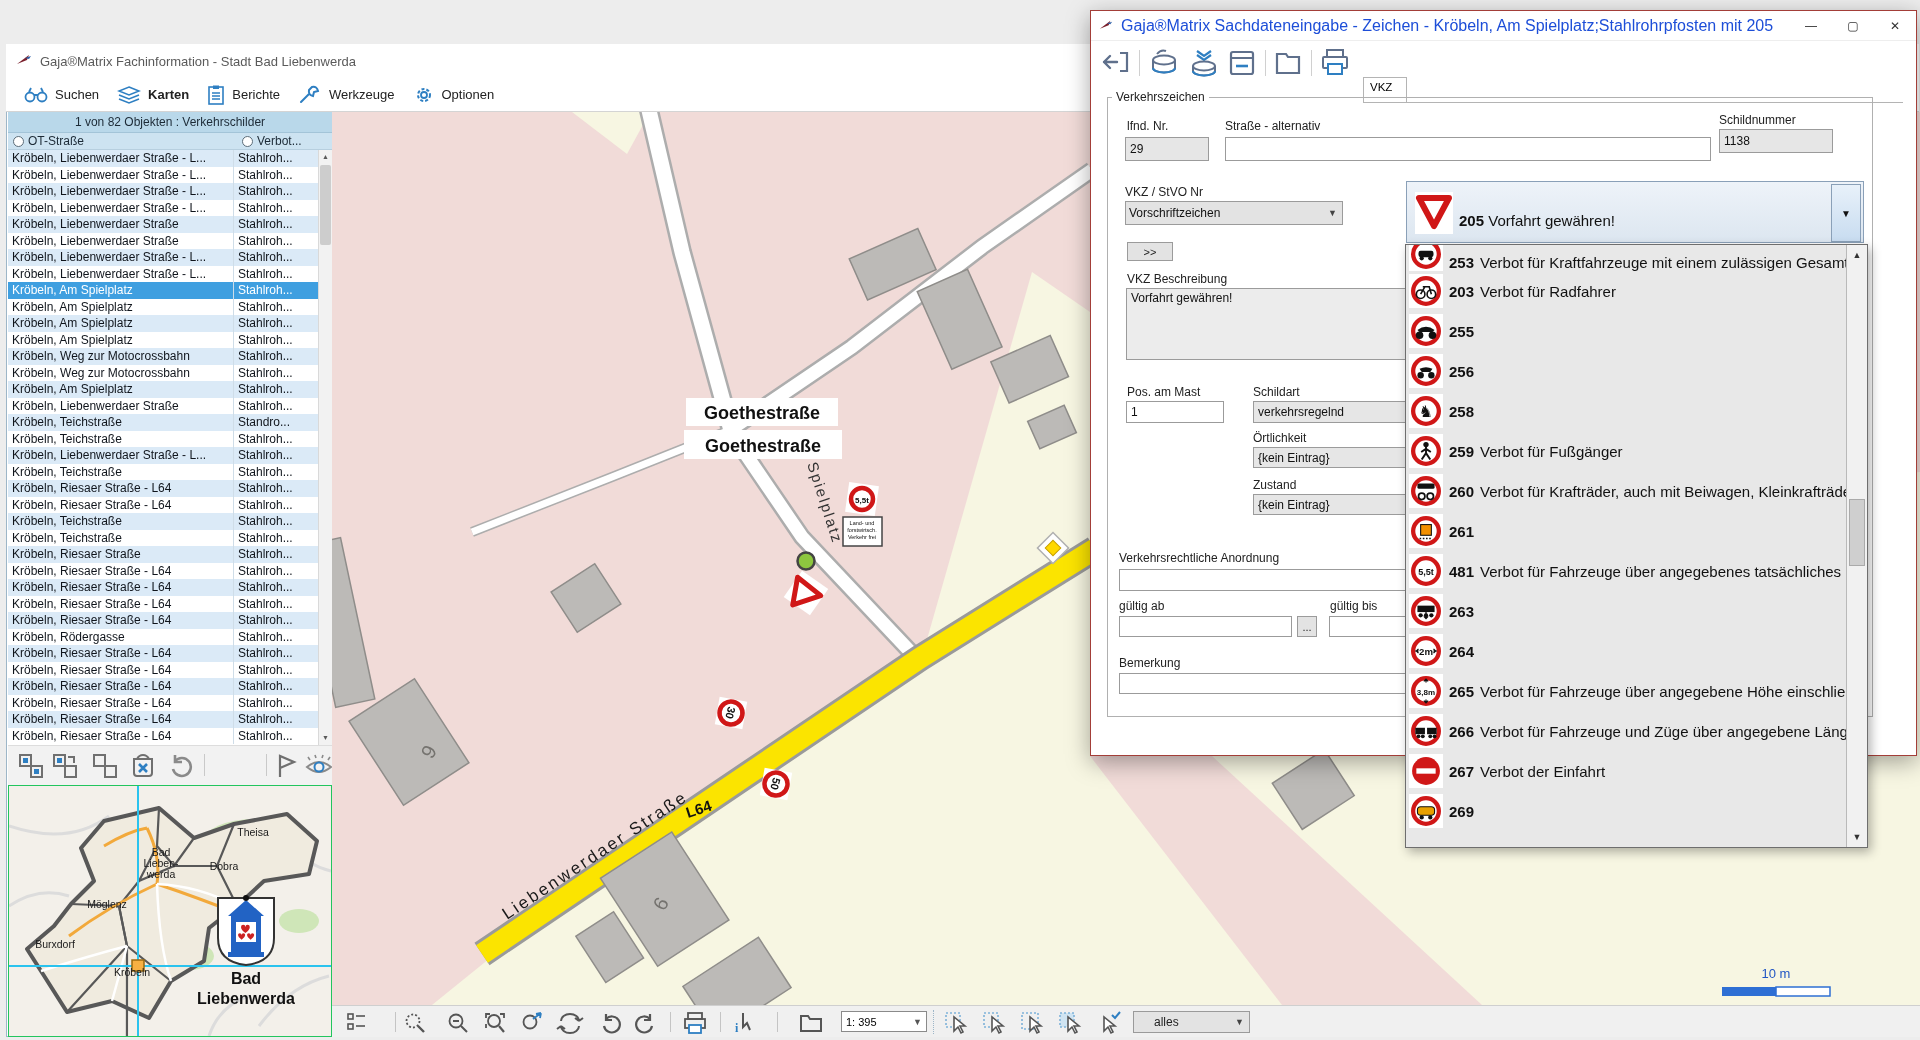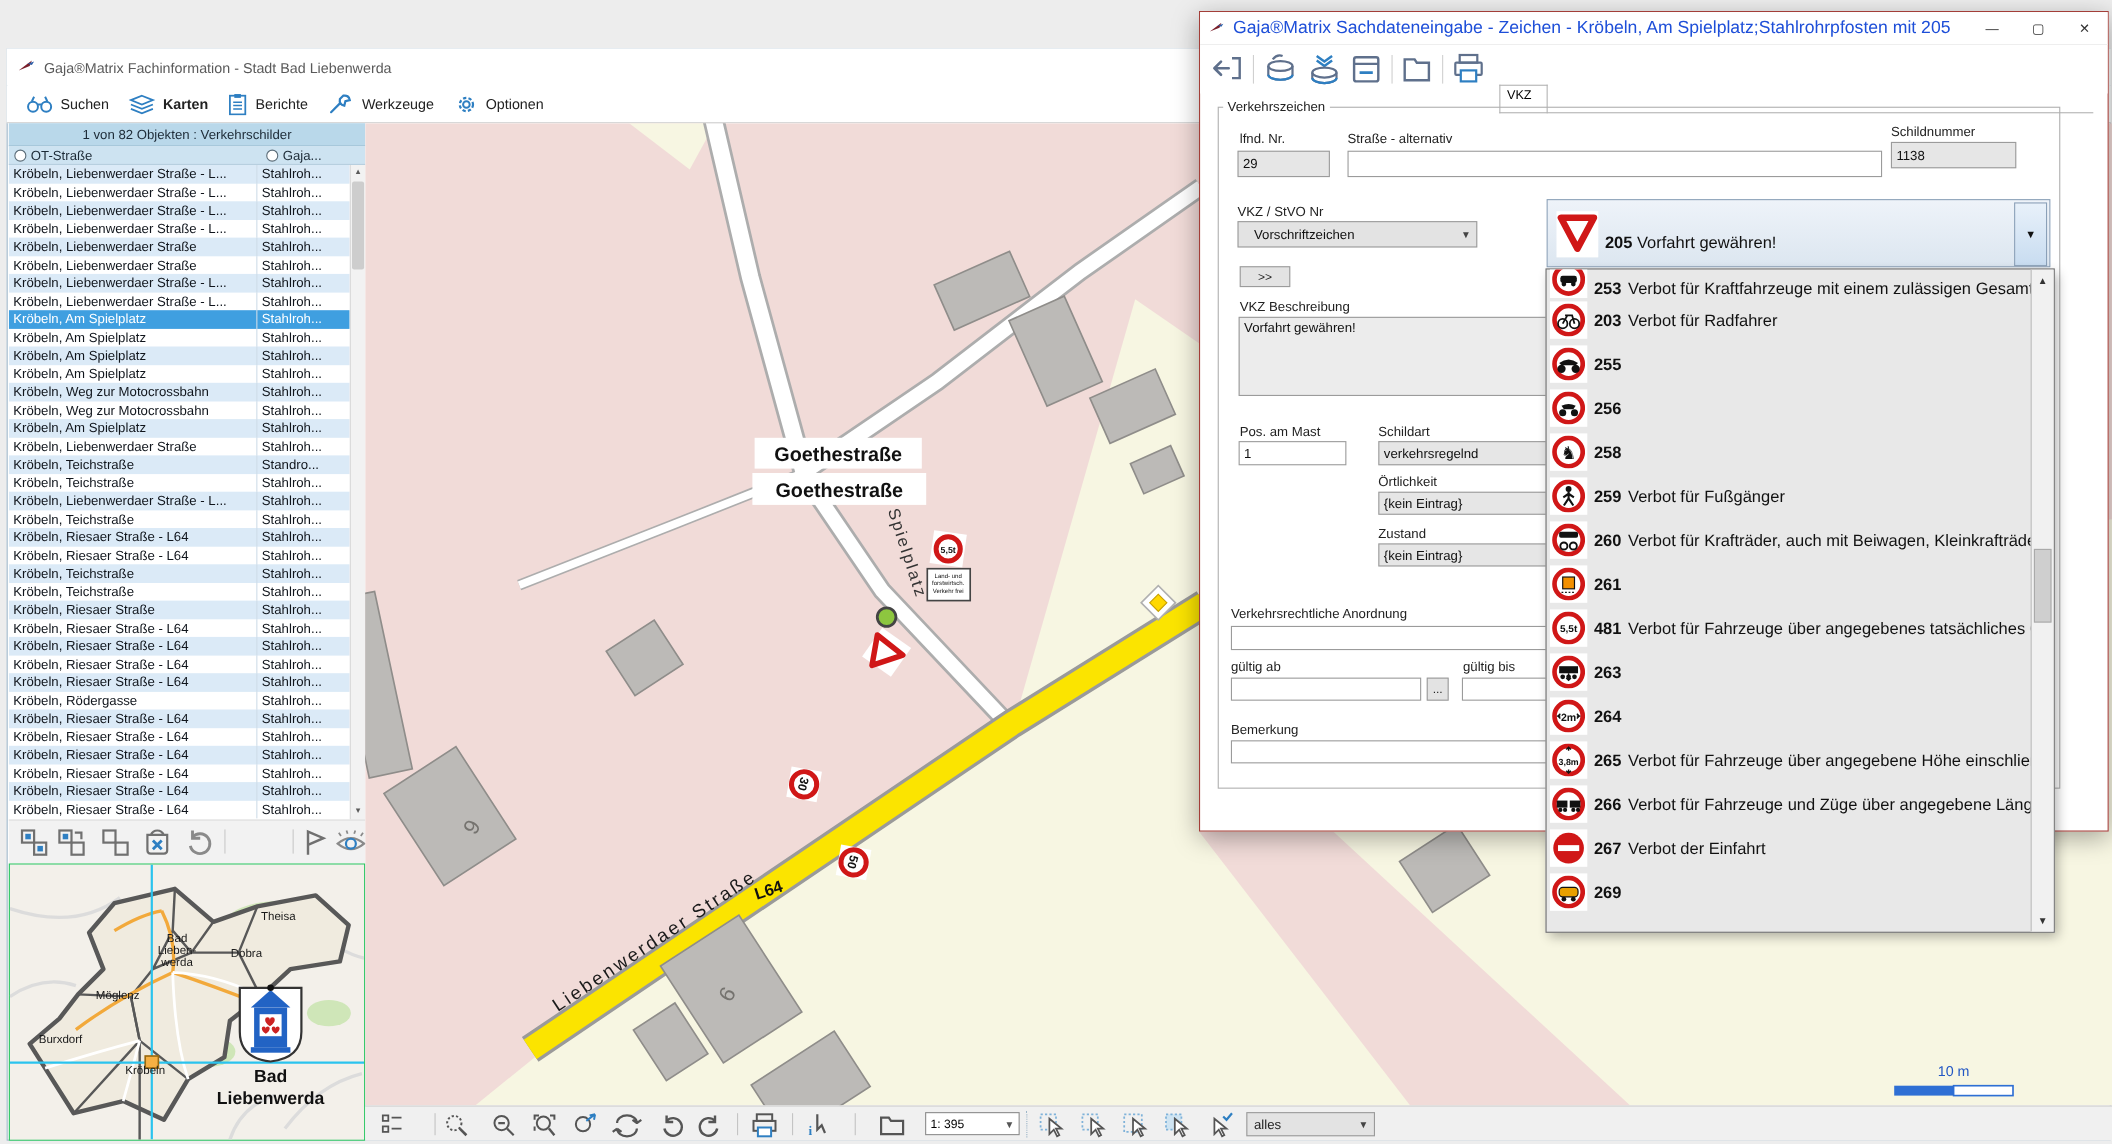--- a/index.html
+++ b/index.html
@@ -31,40 +31,40 @@
   
   .overview{position:absolute;left:8px;top:785px;width:324px;height:252px;border:1px solid #22c55e;box-sizing:border-box;background:#f3f0ea;}
   
   .map-svg{position:absolute;left:332px;top:112px;}
   .map-toolbar{position:absolute;left:332px;top:1005px;width:1588px;height:32px;background:#f0f0f0;border-top:1px solid #cfcfcf;box-sizing:border-box;}
   .mtool{position:absolute;top:5px;}
   .msep{position:absolute;top:6px;width:1px;height:20px;background:#c4c4c4;}
   .mdotsep{position:absolute;top:4px;width:1px;height:24px;border-left:1px dotted #9db6c8;}
   .scale-combo{position:absolute;top:5px;width:86px;height:21px;background:#fff;border:1px solid #8a8a8a;font-size:11px;display:flex;align-items:center;box-sizing:border-box;padding-left:4px;}
   .scale-combo .chev{margin-left:auto;margin-right:4px;color:#555;font-size:9px;}
-  .filter-select{position:absolute;top:5px;width:117px;height:22px;background:#e3e3e3;border:1px solid #9a9a9a;font-size:12px;color:#222;display:flex;align-items:center;box-sizing:border-box;padding-left:6px;}
+  .filter-select{position:absolute;top:5px;width:117px;height:22px;background:#e3e3e3;border:1px solid #9a9a9a;font-size:12px;color:#222;display:flex;align-items:center;box-sizing:border-box;padding-left:20px;}
   .filter-select .chev{margin-left:auto;margin-right:5px;color:#444;font-size:9px;}
   
   .dialog{position:absolute;left:1090px;top:10px;width:827px;height:746px;background:#fff;border:1px solid #a33e38;box-shadow:0 6px 22px rgba(0,0,0,.35);box-sizing:border-box;}
   .dlg-titlebar{position:absolute;left:0;top:0;width:100%;height:30px;background:#fff;display:flex;align-items:center;border-bottom:1px solid #eee;box-sizing:border-box;}
   .dlg-title{font-size:16px;color:#1d4ed8;margin-left:8px;white-space:nowrap;overflow:hidden;}
   .dlg-winbtns{margin-left:auto;display:flex;height:100%;}
   .dlg-winbtn{width:42px;height:100%;display:flex;align-items:center;justify-content:center;font-size:12px;color:#333;}
   .dlg-toolbar{position:absolute;left:0;top:30px;width:100%;height:44px;background:#fff;box-sizing:border-box;}
   .dtool{position:absolute;top:7px;}
   .dsep{position:absolute;top:9px;width:1px;height:26px;background:#d0d0d0;}
   .vkz-tab{position:absolute;left:272px;top:36px;width:44px;height:26px;border:1px solid #b4b4b4;border-bottom:none;background:#fff;font-size:11.5px;display:flex;align-items:flex-start;justify-content:flex-start;padding:3px 0 0 6px;box-sizing:border-box;}
   .tabline{position:absolute;left:272px;top:61px;width:540px;height:1px;background:#b4b4b4;}
   .groupbox{position:absolute;left:16px;top:86px;width:766px;height:620px;border:1px solid #b0b0b0;box-sizing:border-box;}
   .grouplabel{position:absolute;left:21px;top:79px;background:#fff;padding:0 4px;font-size:12px;color:#222;}
   .flabel{position:absolute;font-size:12px;color:#222;white-space:nowrap;}
   .ffield{position:absolute;font-size:12px;color:#111;border:1px solid #9b9b9b;box-sizing:border-box;display:flex;align-items:center;padding-left:4px;background:#fff;}
   .ffield.ro{background:#e6e6e6;}
   .ftext{position:absolute;font-size:12px;color:#111;border:1px solid #9b9b9b;box-sizing:border-box;background:#ececec;padding:2px 4px;}
-  .fselect{position:absolute;font-size:12px;color:#111;border:1px solid #9b9b9b;box-sizing:border-box;display:flex;align-items:center;padding-left:14px;background:#e3e3e3;}
+  .fselect{position:absolute;font-size:12px;color:#111;border:1px solid #9b9b9b;box-sizing:border-box;display:flex;align-items:center;padding-left:3px;background:#e3e3e3;}
   .fselect .chev{margin-left:auto;margin-right:5px;font-size:9px;color:#444;}
   .fbtn{position:absolute;font-size:11px;color:#222;border:1px solid #9b9b9b;background:#e3e3e3;display:flex;align-items:center;justify-content:center;box-sizing:border-box;}
   
   .combo{position:absolute;left:315px;top:170px;width:458px;height:62px;background:linear-gradient(#eef3f9,#dce6f0);border:1px solid #8aa0b8;box-sizing:border-box;z-index:5;}
   .combo .tile{position:absolute;left:8px;top:10px;width:38px;height:42px;background:#fff;}
   .combo .ctext{position:absolute;left:52px;top:30px;font-size:15px;color:#111;white-space:nowrap;}
   .combo .cnum{font-weight:bold;}
   .combo .dropbtn{position:absolute;right:2px;top:2px;width:28px;height:56px;background:linear-gradient(#e8f1fa,#c8dcf0);border:1px solid #8aa0b8;display:flex;align-items:center;justify-content:center;color:#111;font-size:10px;}
   .popup{position:absolute;left:1405px;top:244px;width:463px;height:604px;background:#e8e8e8;border:1px solid #6e6e6e;overflow:hidden;box-sizing:border-box;z-index:9;box-shadow:3px 4px 10px rgba(0,0,0,.3);}
   .pitems{position:absolute;left:0;top:0;width:441px;height:604px;overflow:hidden;}
@@ -133,21 +133,21 @@
       <span>Optionen</span>
     </div>
   </div>
 
   <div class="panel-header">1 von 82 Objekten : Verkehrschilder</div>
   <div class="panel-cols">
     <span class="radio"></span>
     <span>OT-Straße</span>
     <span class="col2start">
       <span class="radio"></span>
-      <span>Gaja...</span>
+      <span>Verbot...</span>
     </span>
   </div>
   <div class="obj-list" id="object-list">
       <div class="obj-row">
         <span class="c1">Kröbeln, Liebenwerdaer Straße - L...</span>
         <span class="c2">Stahlroh...</span>
       </div>
       <div class="obj-row">
         <span class="c1">Kröbeln, Liebenwerdaer Straße - L...</span>
         <span class="c2">Stahlroh...</span>

